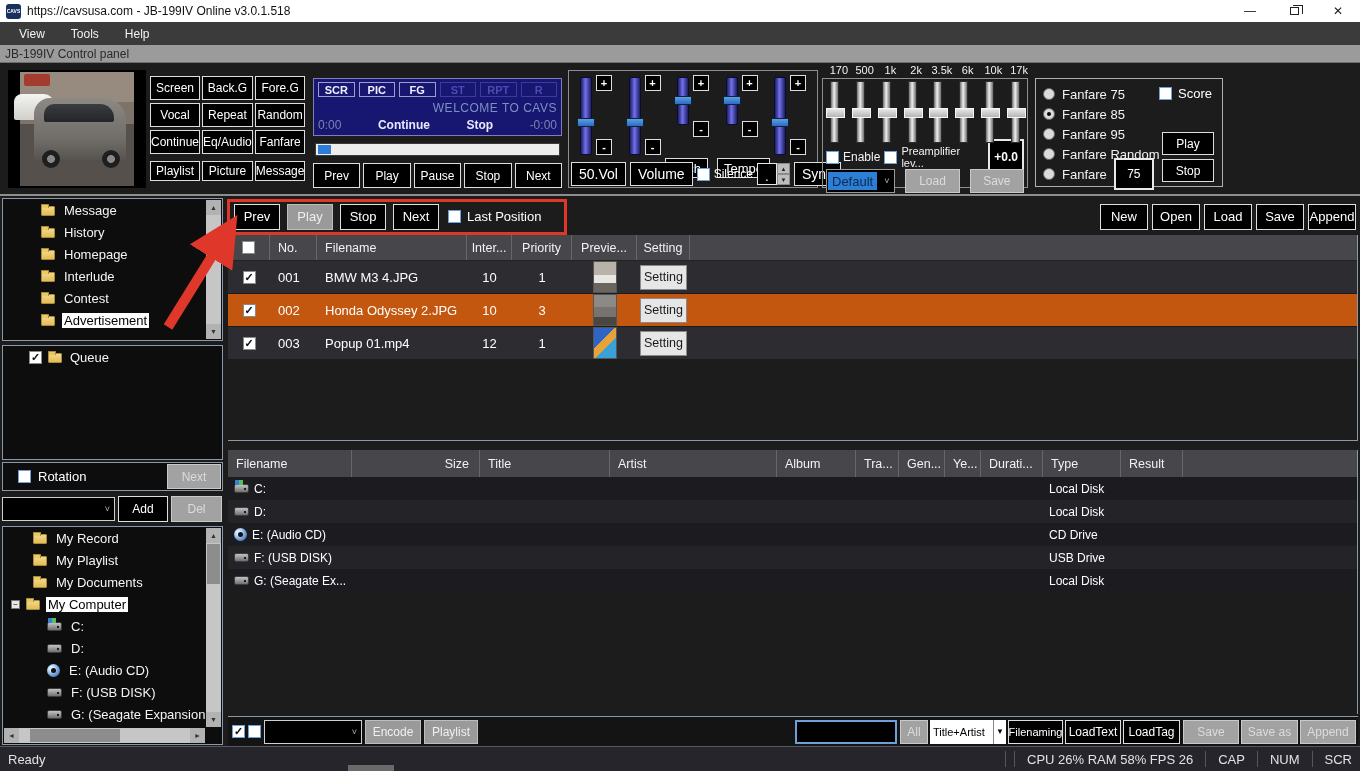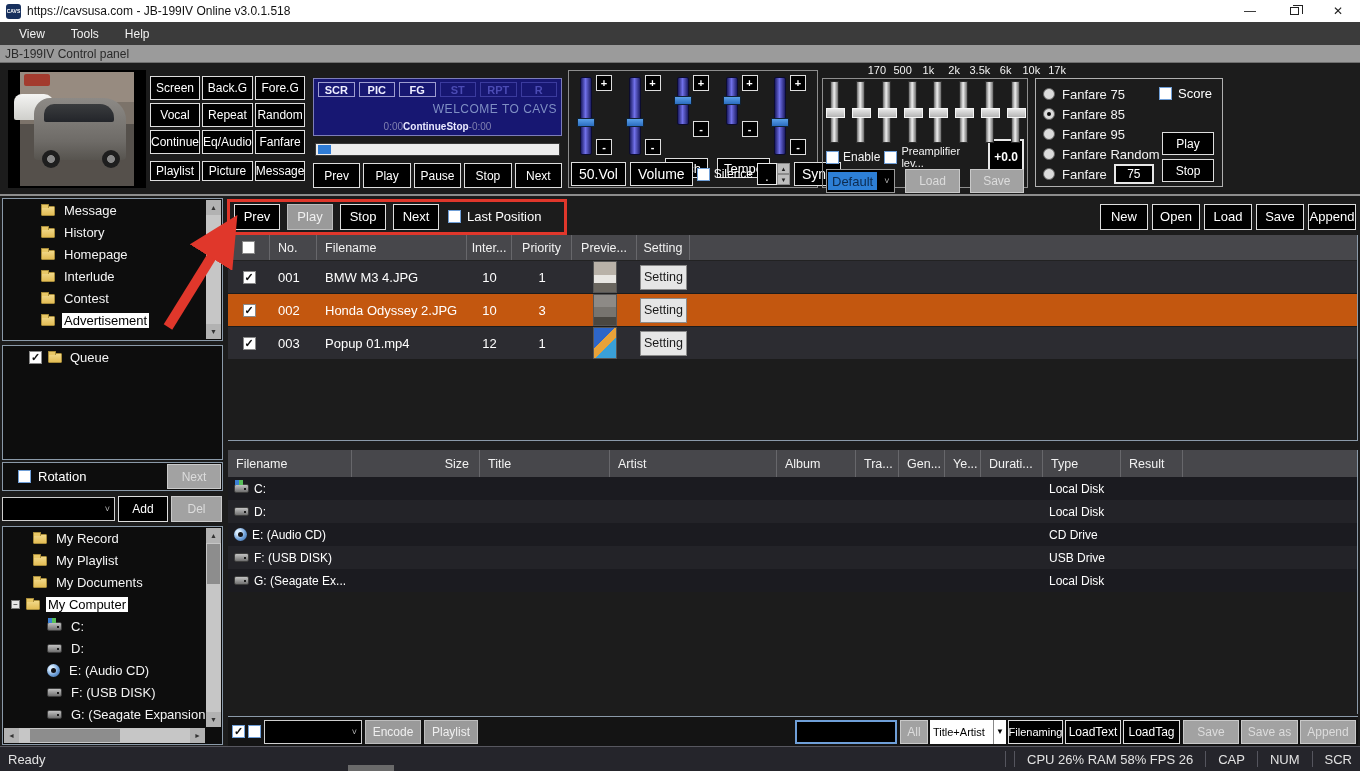--- a/index.html
+++ b/index.html
@@ -46,21 +46,21 @@
   .scene .van::before{content:"";position:absolute;left:10px;top:6px;width:70px;height:18px;background:linear-gradient(#3a3c3e,#23252a);border-radius:10px 14px 2px 2px}
   .scene .wheel{position:absolute;bottom:18px;width:18px;height:18px;background:radial-gradient(circle,#888 0 28%,#1e1e1e 34%);border-radius:50%}
   .grid12{left:150px;top:76px;width:152px;height:112px;display:grid;grid-template-columns:repeat(3,1fr);grid-template-rows:24px 24px 24px 24px;gap:3px 2px}
   .grid12 .btn{font-size:12px}
   .grid12 .btn:nth-child(n+10){margin-top:4px}
   .displaybox{left:313px;top:78px;width:249px;height:58px;background:#171772;border:1px solid #7d7db8;padding:3px 4px;display:flex;flex-direction:column;justify-content:space-between}
   .badges{display:flex;gap:4px}
   .badge{flex:1;height:15px;border:1px solid #9d9dd0;color:#eef;font-size:11px;display:flex;align-items:center;justify-content:center;font-weight:bold}
   .badge.dim{border-color:#3b3b9e;color:#4b4bb4}
   .welcome{text-align:right;color:#7f8fc4;font-size:12px;letter-spacing:.5px}
-  .disp-times{display:flex;justify-content:center;color:#8080b0;font-size:10px}
+  .disp-times{display:flex;justify-content:space-between;color:#8080b0;font-size:12px}
   .disp-mode{color:#e8e8ff;font-weight:bold}
   .progress{left:315px;top:143px;width:245px;height:13px;background:#ededed;border:1px solid #3a3a3a;position:absolute}
   .progress .thumb{position:absolute;left:2px;top:1px;width:13px;height:9px;background:#2f7cd6}
   .transport{left:313px;top:163px;width:249px;height:25px;display:flex;gap:3px}
   .transport .btn{flex:1}
   .mixer{left:568px;top:70px;width:250px;height:118px;border:1px solid #8e8e8e;padding:4px 4px 0}
   .sliders-row{display:flex;justify-content:space-between;height:84px}
   .sgroup{display:flex;gap:4px;width:46px;justify-content:center}
   .strack{width:12px;background:linear-gradient(90deg,#1d1d66,#7070e8 45%,#1d1d66);border:1px solid #0c0c30;border-radius:2px;position:relative}
   .strack.tall{height:78px;margin-top:2px}
@@ -71,36 +71,36 @@
   .pm-col.tall{height:80px}
   .pmbtn{width:16px;height:16px;font-size:11px;font-weight:bold}
   .ptlabel{position:absolute;height:20px;padding:0 6px;font-size:13px}
   .mixer-bottom{position:absolute;left:568px;top:160px;width:250px;height:28px;display:flex;align-items:center;gap:4px;padding:0 3px}
   .mixlabel{height:24px;padding:0 7px;font-size:14px}
   .spinner{display:flex;height:22px}
   .spin-val{width:20px;height:22px;background:#000;border:1px solid #e8e8e8;color:#fff;display:flex;align-items:flex-end;justify-content:center;font-size:12px}
   .spin-arrows{width:13px;height:22px;display:flex;flex-direction:column}
   .spin-arrows div{flex:1;background:#bdbdbd;border:1px solid #8b8b8b;color:#222;font-size:6px;display:flex;align-items:center;justify-content:center}
   
-  .eq-freqs{left:864px;top:64px;width:206px;height:17px;display:flex;color:#f2f2f2;font-size:11px}
+  .eq-freqs{left:826px;top:64px;width:206px;height:17px;display:flex;color:#f2f2f2;font-size:11px}
   .eq-freqs span{flex:1;text-align:center}
   .eqbox{left:822px;top:78px;width:206px;height:110px;border:1px solid #8e8e8e;padding:2px 3px}
   .eq-sliders{display:flex;justify-content:space-between;height:64px;padding:0 4px}
   .eq-track{width:9px;height:62px;background:linear-gradient(90deg,#6e6e6e,#efefef 45%,#6e6e6e);border:1px solid #2c2c2c;position:relative}
   .eq-thumb{position:absolute;left:-5px;top:26px;width:19px;height:10px;background:linear-gradient(#e8e8e8,#b5b5b5);border:1px solid #f5f5f5}
   .eq-mid{display:flex;align-items:center;gap:4px;height:20px;margin-top:2px;font-size:12px;color:#f2f2f2}
   .preamp-val{margin-left:auto;background:#000;border:2px solid #e8e8e8;color:#fff;font-weight:bold;font-size:12px;padding:16px 4px;height:18px;display:flex;align-items:center}
   .eq-bottom{display:flex;gap:10px;height:24px;margin-top:2px}
   .combo-dark{flex:1.25;background:#000;border:1px solid #9a9a9a;display:flex;align-items:center;padding:1px}
   .combo-sel{background:#2d7fd6;color:#0c2a4e;font-size:13px;padding:0 4px;height:18px;display:flex;align-items:center}
   .combo-dark .chev{margin-left:auto;padding-right:4px}
   
   .fanfare{left:1035px;top:78px;width:188px;height:109px;border:1px solid #b0b0b0;padding:5px 7px;position:absolute}
   .fan-opt{display:flex;align-items:center;gap:7px;height:20px;font-size:13px;color:#f2f2f2}
-  .fan-input{width:40px;height:20px;background:#000;border:2px solid #e8e8e8;color:#fff;display:flex;align-items:center;justify-content:center;font-size:12px}
+  .fan-input{width:40px;height:32px;background:#000;border:2px solid #e8e8e8;color:#fff;display:flex;align-items:center;justify-content:center;font-size:12px}
   .score-row{position:absolute;right:10px;top:7px;display:flex;gap:6px;align-items:center;font-size:13px}
   .fan-btn{position:absolute;right:8px;width:52px;height:23px}
   
   .panel{background:#0d0d0d;border:1px solid #8a99a8}
   .tree1{left:2px;top:198px;width:221px;height:143px}
   .tree-row{height:22px;display:flex;align-items:center;gap:7px;padding-left:38px;font-size:13px;color:#f4f4f4;white-space:nowrap}
   .tree-row .lbl{padding:0 2px}
   .tree-row .lbl.sel{background:#fff;color:#000}
   .sb-v{position:absolute;right:1px;top:1px;bottom:1px;width:15px;background:#c6c6c6;display:flex;flex-direction:column;align-items:center;justify-content:space-between}
   .sb-btn{width:15px;height:15px;background:#b2b2b2;color:#333;font-size:7px;display:flex;align-items:center;justify-content:center}

